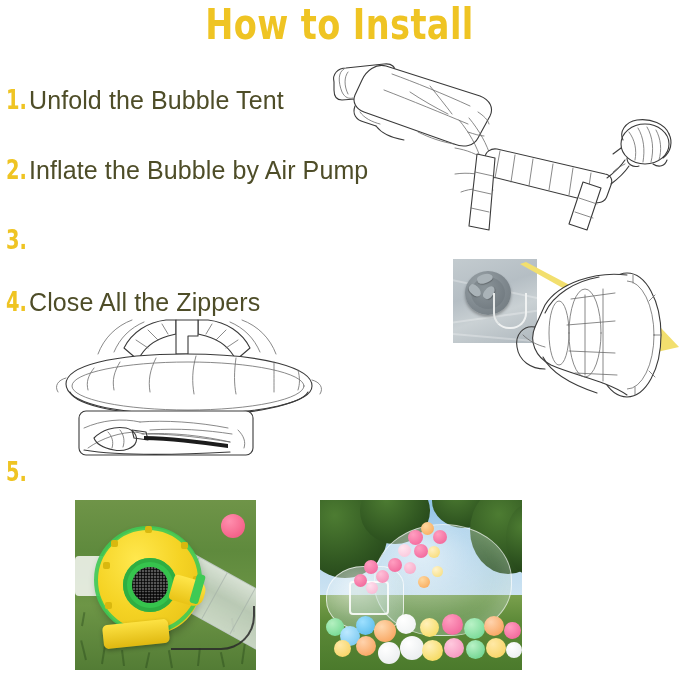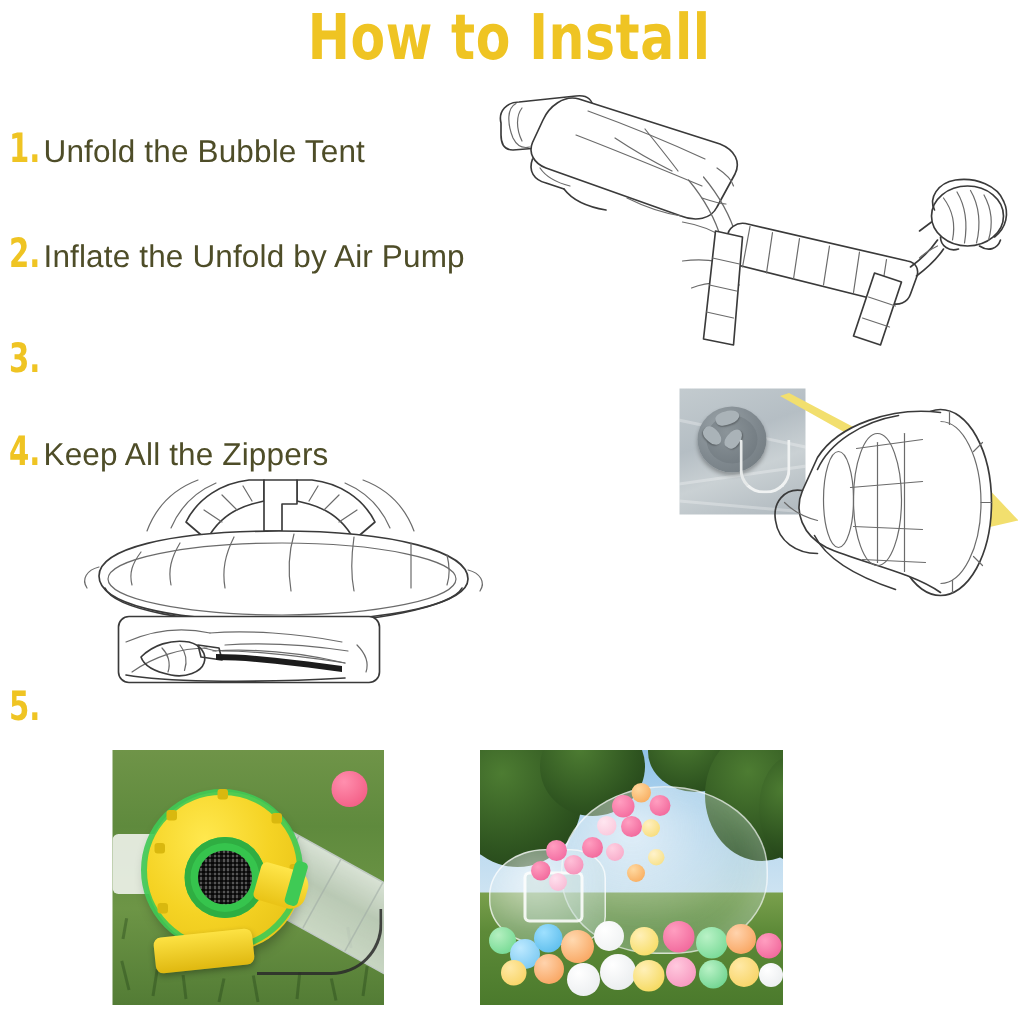--- a/index.html
+++ b/index.html
@@ -52,21 +52,21 @@
     color: #EFC423;
     transform: scaleX(0.72);
     transform-origin: 0% 50%;
     display: inline-block;
     width: 21px;
     margin-right: 2px;
   }
   .step-text {
     font-family: "Liberation Sans", sans-serif;
     font-weight: normal;
-    font-size: 21px;
+    font-size: 25px;
     line-height: 26px;
     color: #4E4D28;
     letter-spacing: 0.1px;
   }
 
   #step1 { left: 6px;  top: 86px; }
   #step2 { left: 6px;  top: 156px; }
   #step3 { left: 6px;  top: 226px; }
   #step4 { left: 6px;  top: 288px; }
   #step5 { left: 6px;  top: 458px; }
@@ -342,30 +342,30 @@
 
   <div id="title">How to Install</div>
 
   <div class="step" id="step1">
     <span class="step-num">1.</span>
     <span class="step-text">Unfold the Bubble Tent</span>
   </div>
 
   <div class="step" id="step2">
     <span class="step-num">2.</span>
-    <span class="step-text">Inflate the Unfold by Air Pump</span>
+    <span class="step-text">Inflate the Bubble by Air Pump</span>
   </div>
 
   <div class="step" id="step3">
     <span class="step-num">3.</span>
   </div>
 
   <div class="step" id="step4">
     <span class="step-num">4.</span>
-    <span class="step-text">Keep All the Zippers</span>
+    <span class="step-text">Close All the Zippers</span>
   </div>
 
   <div class="step" id="step5">
     <span class="step-num">5.</span>
   </div>
 
   <div class="art" id="art-roll">
     <svg viewBox="0 0 200 110" width="200" height="110">
       <path class="ln ln-fill" d="M16,30 C14,22 20,16 28,16 L66,12 C74,11 78,15 77,22 L74,36 C73,42 68,45 62,45 L24,48 C18,48 16,44 16,38 Z"></path>
       <path class="ln-thin" d="M26,17 C20,20 20,30 24,40 C27,46 31,47 35,46"></path>

